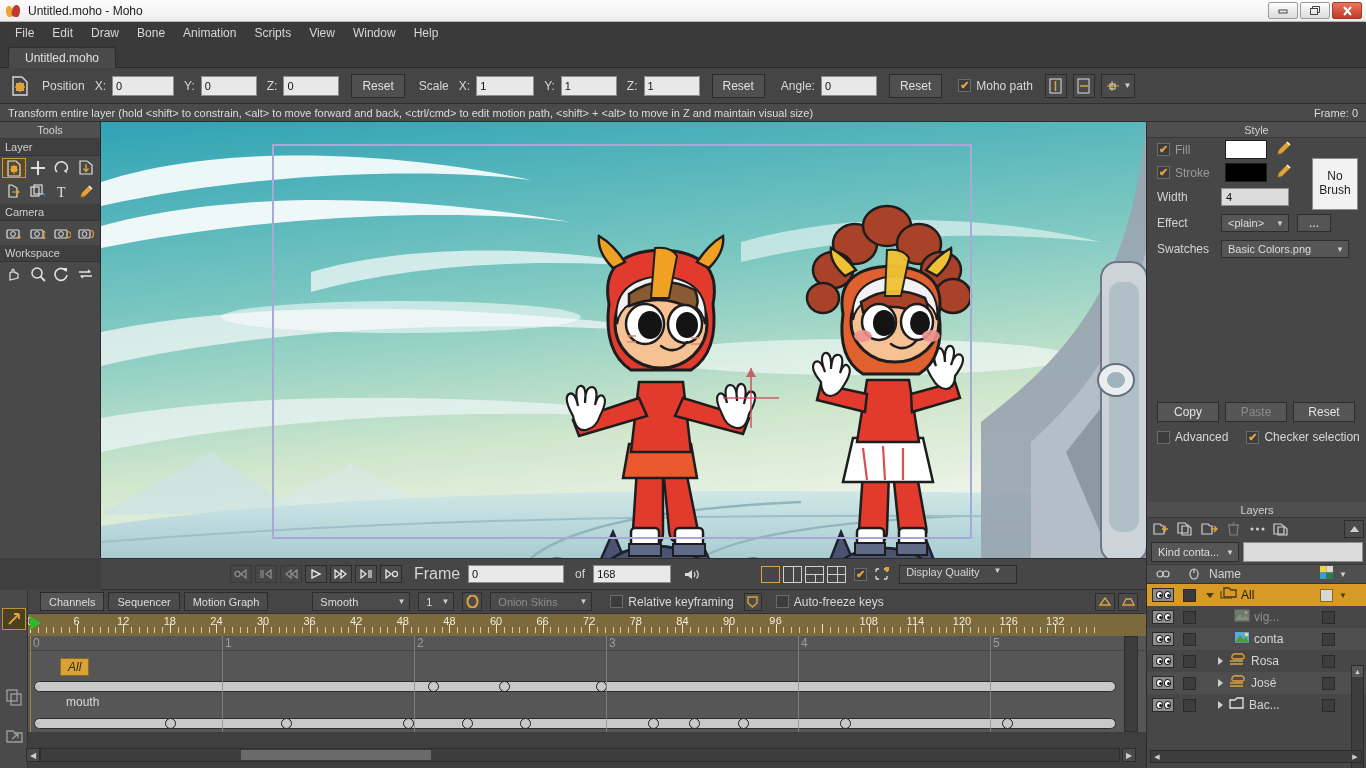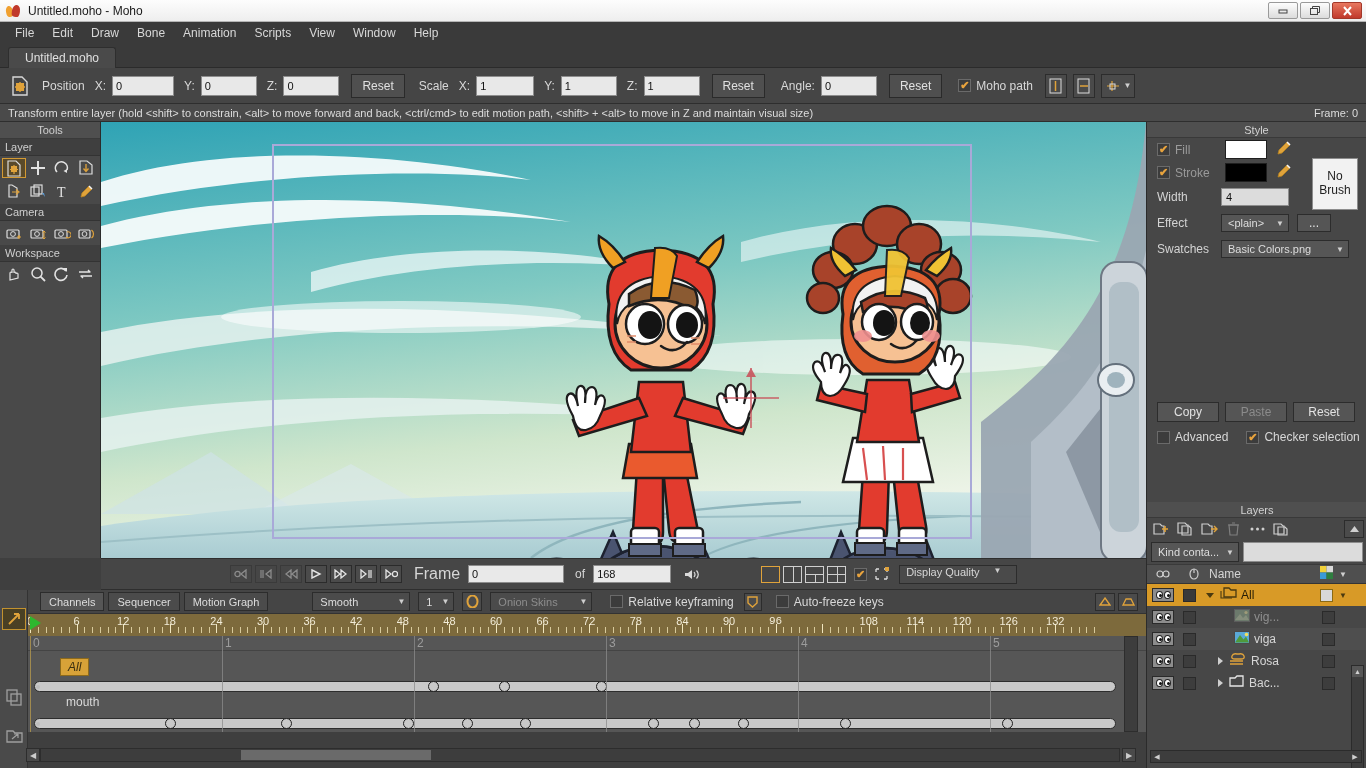--- a/index.html
+++ b/index.html
@@ -1247,41 +1247,57 @@
               <span class="e"></span>
             </span>
           <span class="sqbox" style="margin-left:9px;"></span>
           <span style="margin-left:38px;">
             <svg width="16" height="13">
                 <rect x="0.5" y="0.5" width="15" height="12" fill="#5aa9d8" stroke="#4a4a4a"></rect>
                 <path d="M1,11.5 L6,4 L9.5,8.5 L12,5.5 L15,11.5 Z" fill="#4f9a3c"></path>
                 <circle cx="12.5" cy="3.5" r="1.8" fill="#f2e060"></circle>
               </svg>
           </span>
-          <span class="lname">viga</span>
+          <span class="lname">conta</span>
           <span class="sqbox" style="margin-left:auto;margin-right:32px;"></span>
         </div>
 
         <div class="lrow">
           <span class="eye">
               <span class="e"></span>
               <span class="e"></span>
             </span>
           <span class="sqbox" style="margin-left:9px;"></span>
           <span class="tri" style="margin-left:22px;"></span>
           <span style="margin-left:6px;">
             <svg width="18" height="13">
                 <path d="M10,1 q4,-1 5,2 q1,3 -3,3 l-6,0 q-4,0 -3,-3 q1,-3 5,-2 Z" fill="none" stroke="#e0a33b" stroke-width="1.3"></path>
                 <path d="M1,8 h13 M1,11 h13" stroke="#e0a33b" stroke-width="1.3"></path>
               </svg>
           </span>
           <span class="lname">Rosa</span>
           <span class="sqbox" style="margin-left:auto;margin-right:32px;"></span>
         </div>
 
+        <div class="lrow alt">
+          <span class="eye">
+              <span class="e"></span>
+              <span class="e"></span>
+            </span>
+          <span class="sqbox" style="margin-left:9px;"></span>
+          <span class="tri" style="margin-left:22px;"></span>
+          <span style="margin-left:6px;">
+            <svg width="18" height="13">
+                <path d="M10,1 q4,-1 5,2 q1,3 -3,3 l-6,0 q-4,0 -3,-3 q1,-3 5,-2 Z" fill="none" stroke="#e0a33b" stroke-width="1.3"></path>
+                <path d="M1,8 h13 M1,11 h13" stroke="#e0a33b" stroke-width="1.3"></path>
+              </svg>
+          </span>
+          <span class="lname">José</span>
+          <span class="sqbox" style="margin-left:auto;margin-right:32px;"></span>
+        </div>
 
         <div class="lrow">
           <span class="eye">
               <span class="e"></span>
               <span class="e"></span>
             </span>
           <span class="sqbox" style="margin-left:9px;"></span>
           <span class="tri" style="margin-left:22px;"></span>
           <span style="margin-left:6px;">
             <svg width="16" height="13">

